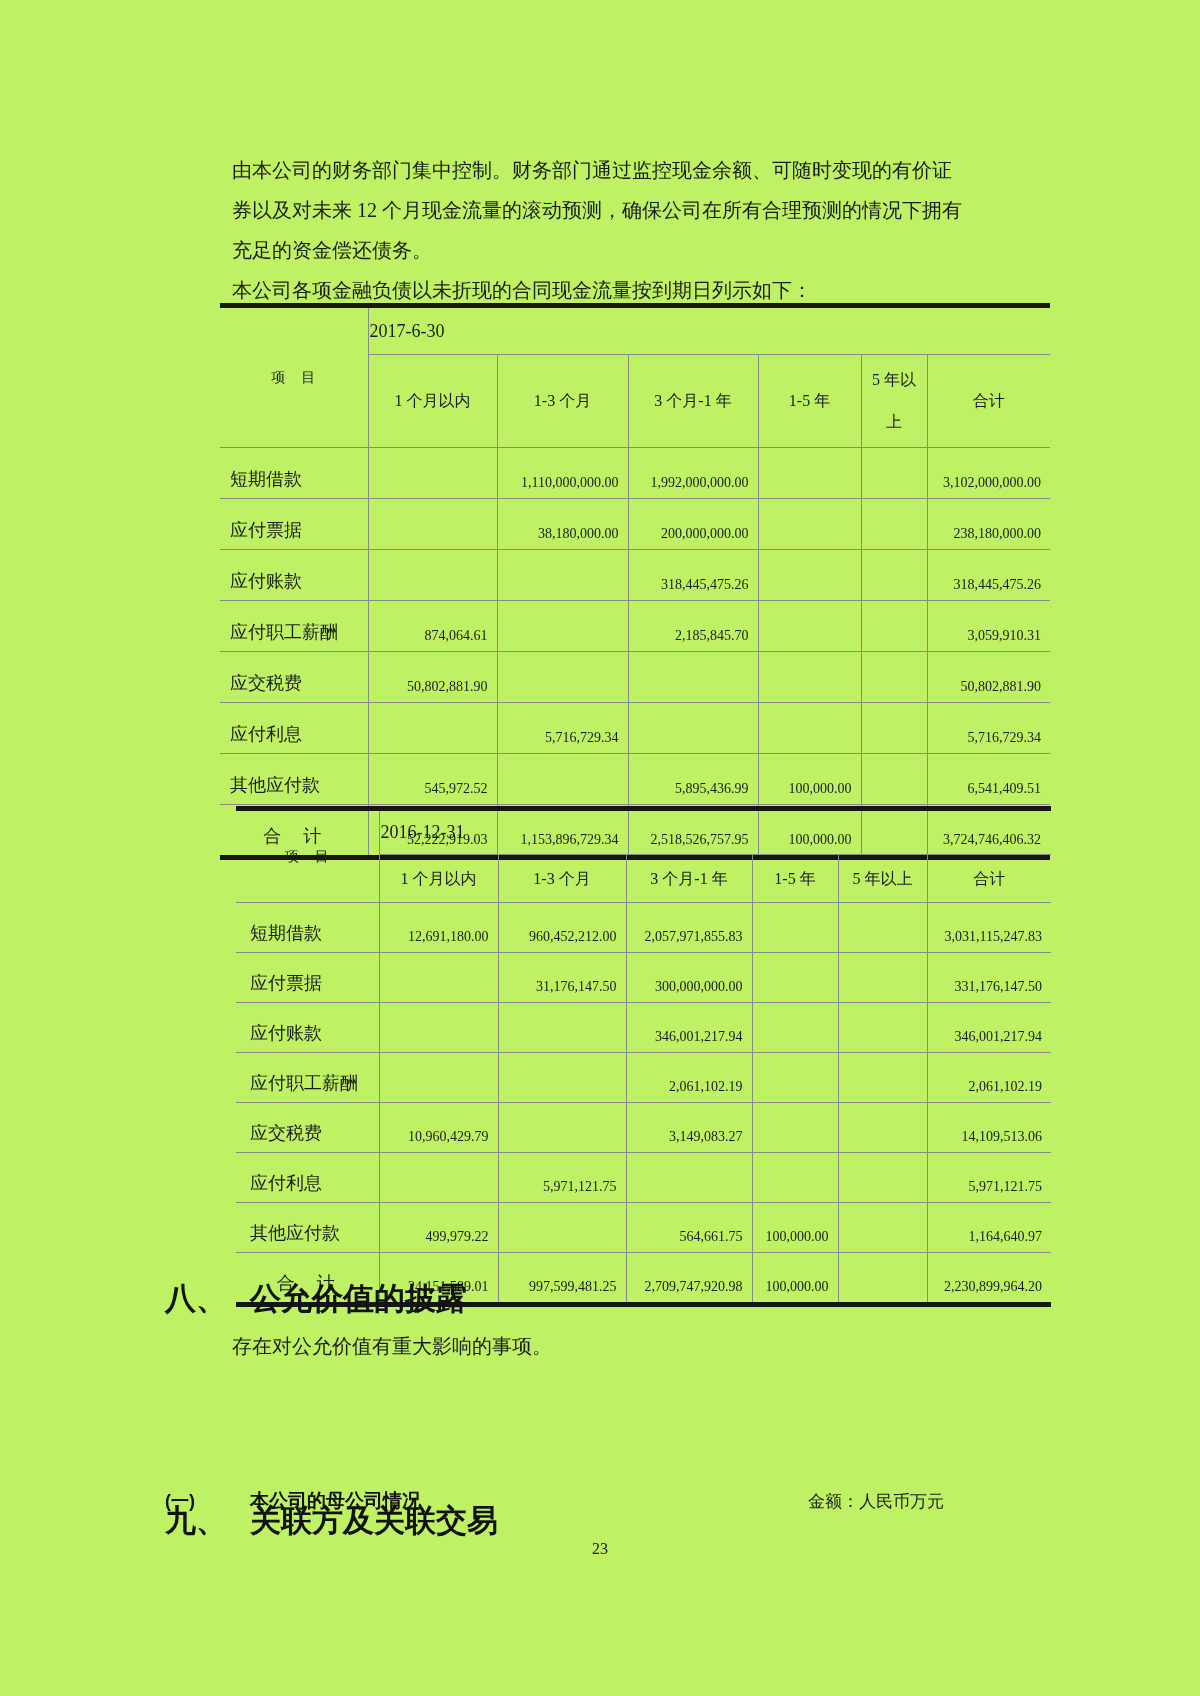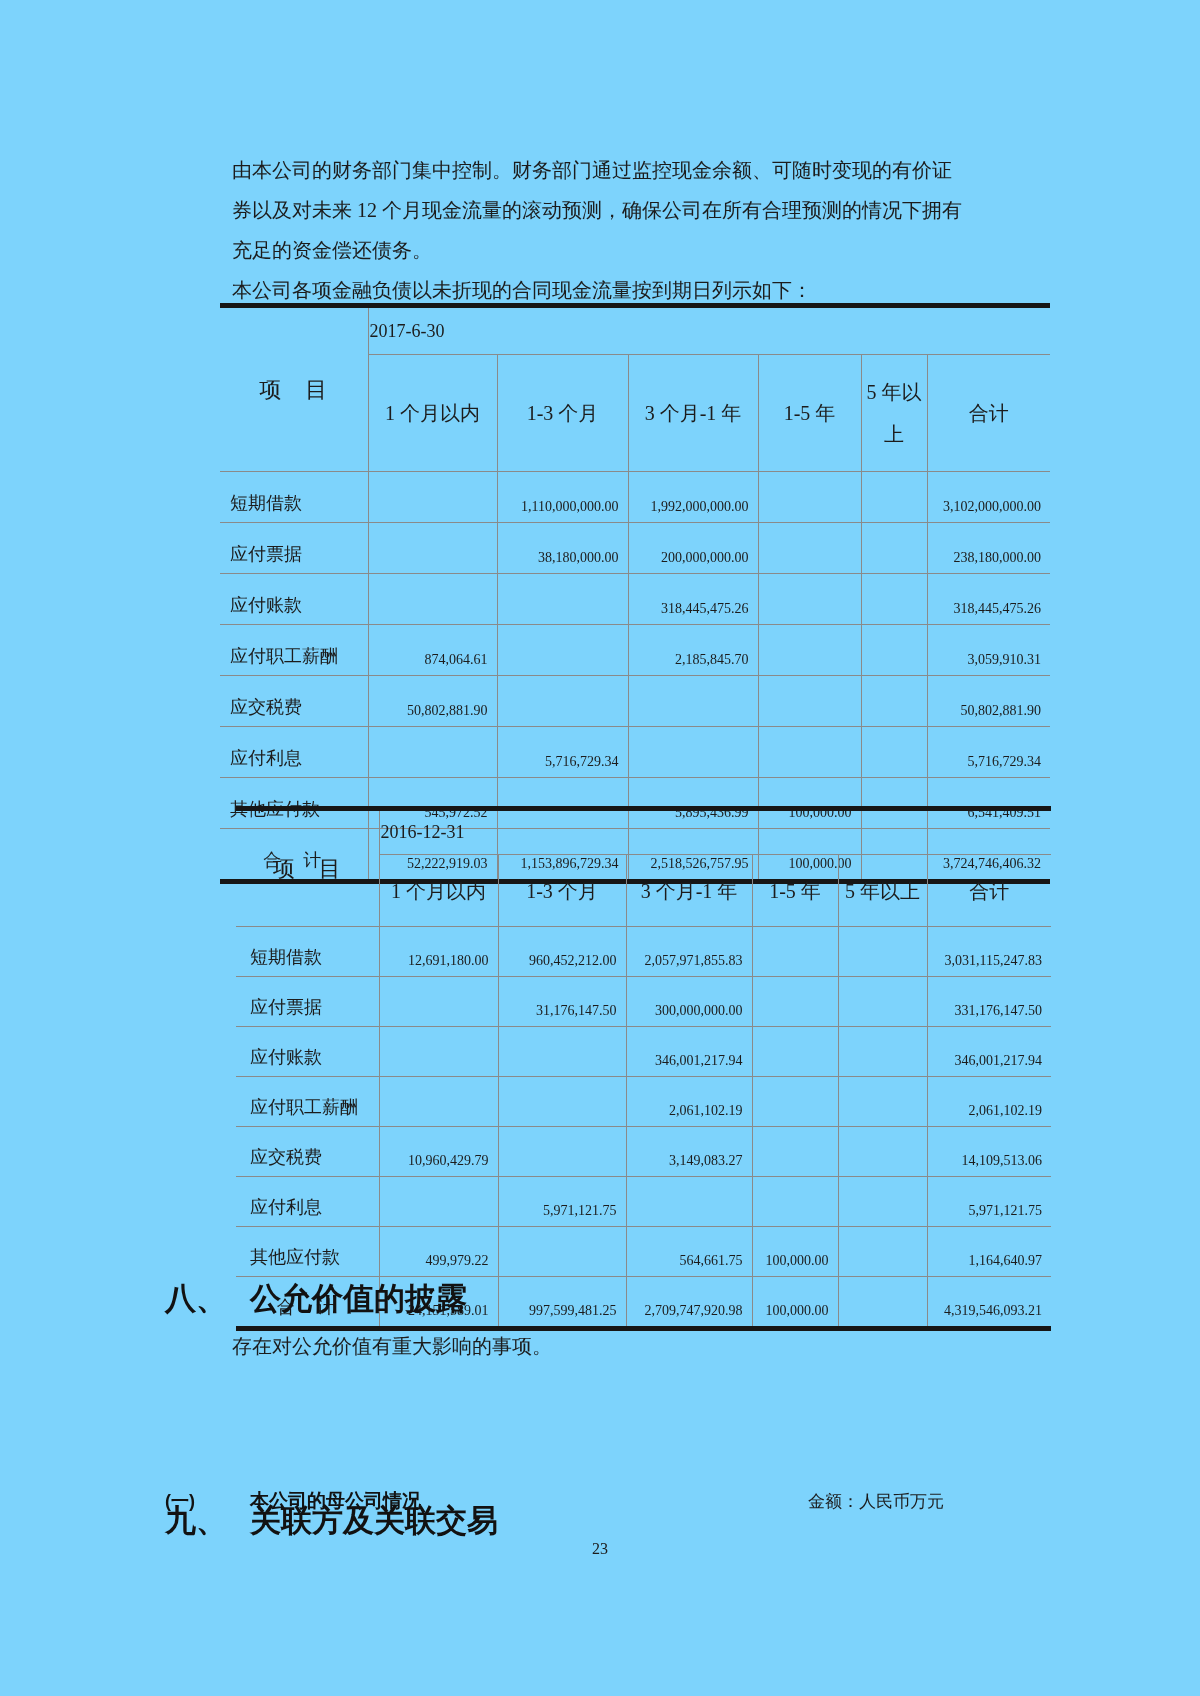--- a/index.html
+++ b/index.html
@@ -1,20 +1,20 @@
 <!DOCTYPE html>
 <html><head>
 <meta charset="utf-8">
 <style>
   html,body { margin:0; padding:0; background:#e8e8e8; }
   .page {
     position:relative;
     width:1200px; height:1696px;
     margin:0 auto;
-    background:#7dd3fc;
+    background:#bef264;
     font-family:"Liberation Serif","DejaVu Serif",serif;
     color:#1c1c1c;
     overflow:hidden;
   }
 
   
   .intro {
     position:absolute; left:232px; top:150px; width:745px;
     font-size:20px; line-height:40px;
   }
@@ -28,37 +28,37 @@
     border-top:5px solid #161616;
     border-bottom:5px solid #161616;
   }
   table.t1 { left:220px; top:303px; width:830px; }
   table.t2 { left:236px; top:806px; width:815px; }
 
   .fin-table th { font-weight:normal; }
 
   .item-th {
     text-align:center; vertical-align:middle;
-    font-size:22px; letter-spacing:1px;
+    font-size:14px; letter-spacing:1px;
   }
   .date-th {
     text-align:left; vertical-align:middle;
     font-size:18px;
     border-left:1px solid #8a8a8a;
     border-bottom:1px solid #8a8a8a;
   }
   .t1 .date-th { height:44px; }
   .t2 .date-th { height:41px; }
 
   .period-row th {
     border-left:1px solid #8a8a8a;
     border-bottom:1px solid #8a8a8a;
     text-align:center;
-    font-size:20px;
-    padding:16px 4px;
+    font-size:16px;
+    padding:4px 4px;
     white-space:nowrap;
   }
   .item-th { border-bottom:1px solid #8a8a8a; }
   .t1 .period-row th { height:80px; vertical-align:middle; line-height:42px; white-space:normal; }
   .t2 .period-row th { height:39px; vertical-align:middle; line-height:20px; }
 
   .fin-table td {
     border-bottom:1px solid #8a8a8a;
     vertical-align:bottom;
     overflow:hidden;
@@ -316,21 +316,21 @@
           <td class="val"></td>
           <td class="val">1,164,640.97</td>
         </tr>
         <tr class="total-row">
           <td class="lbl">合　计</td>
           <td class="val">24,151,589.01</td>
           <td class="val">997,599,481.25</td>
           <td class="val">2,709,747,920.98</td>
           <td class="val">100,000.00</td>
           <td class="val"></td>
-          <td class="val">4,319,546,093.21</td>
+          <td class="val">2,230,899,964.20</td>
         </tr>
       </tbody>
   </table>
 
   <div class="section sec8">
     <span class="num">八、</span><span>公允价值的披露</span>
   </div>
 
   <div class="sec-body">
     <div class="line">存在对公允价值有重大影响的事项。</div>

